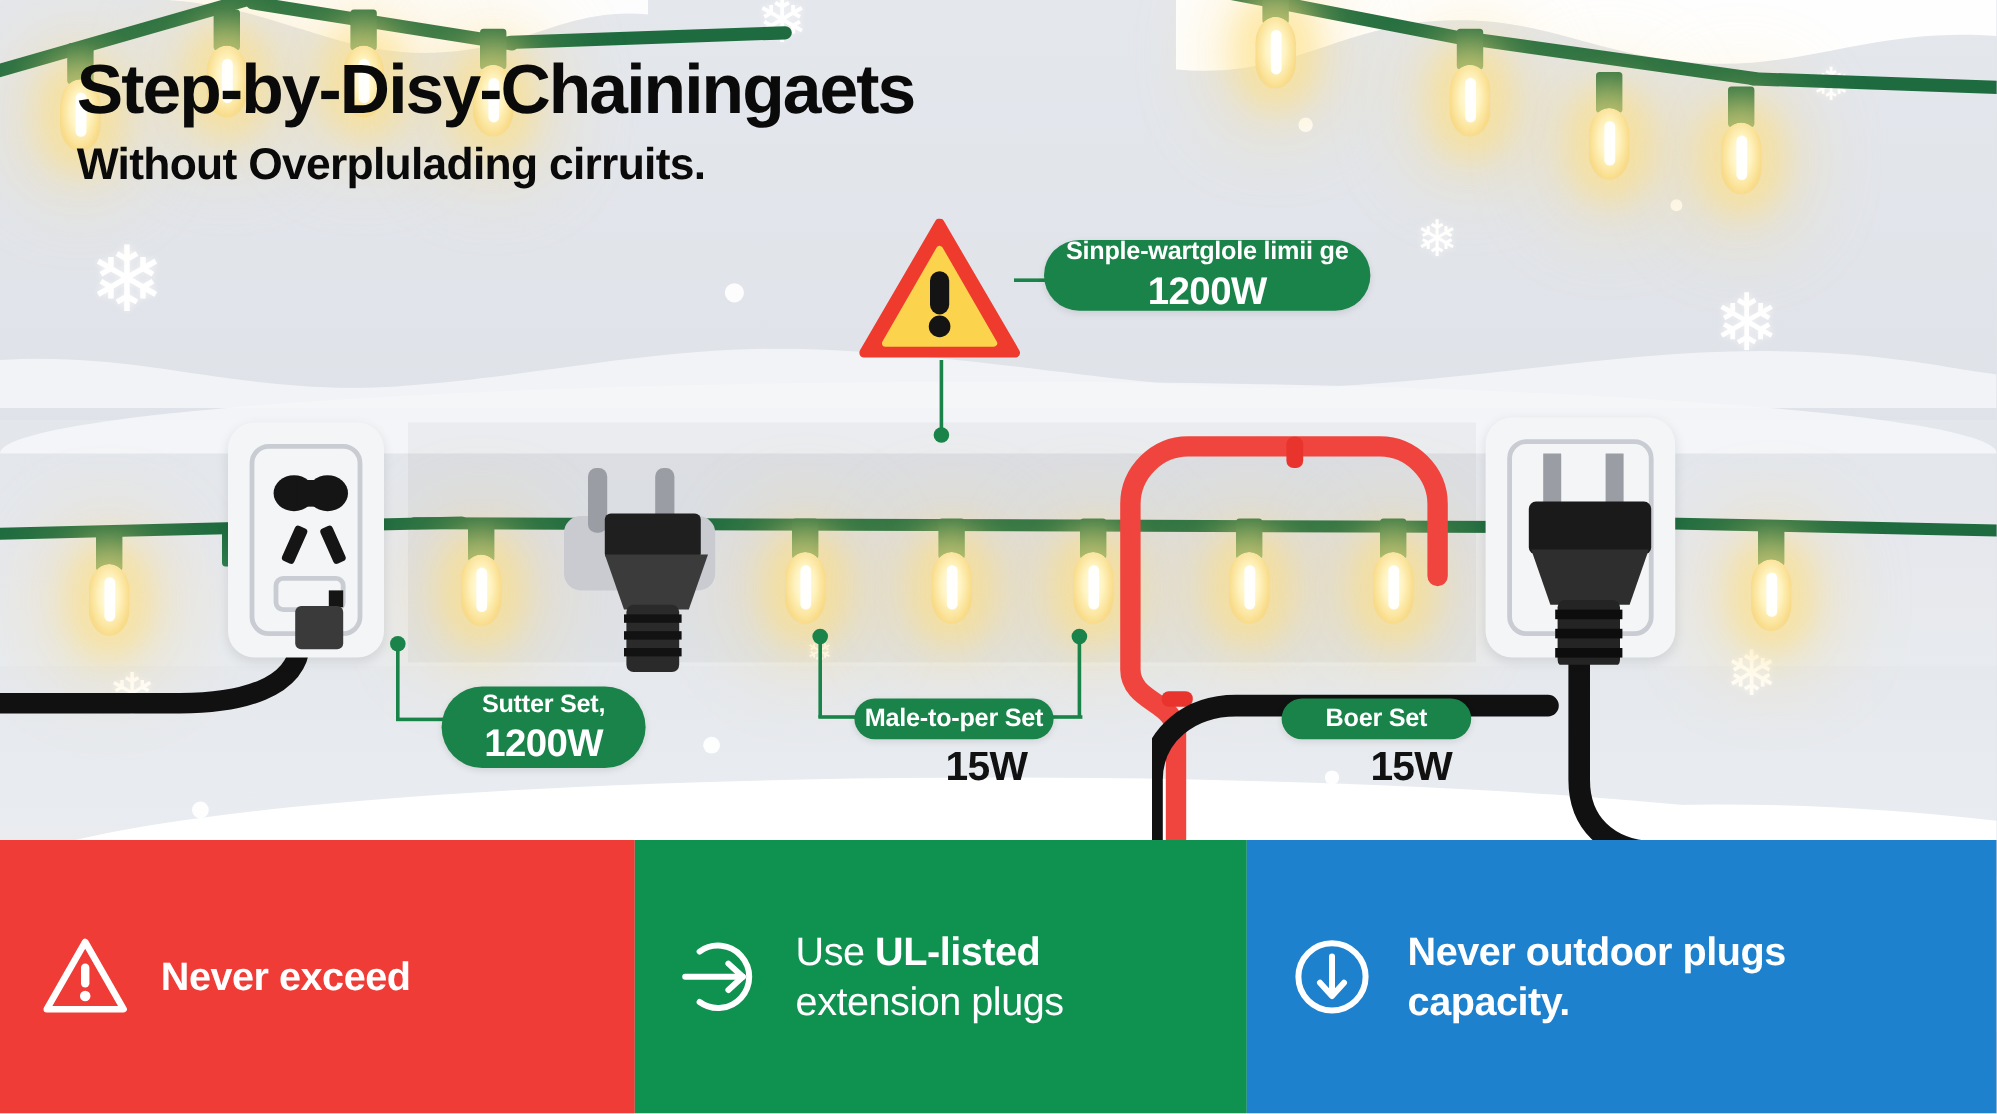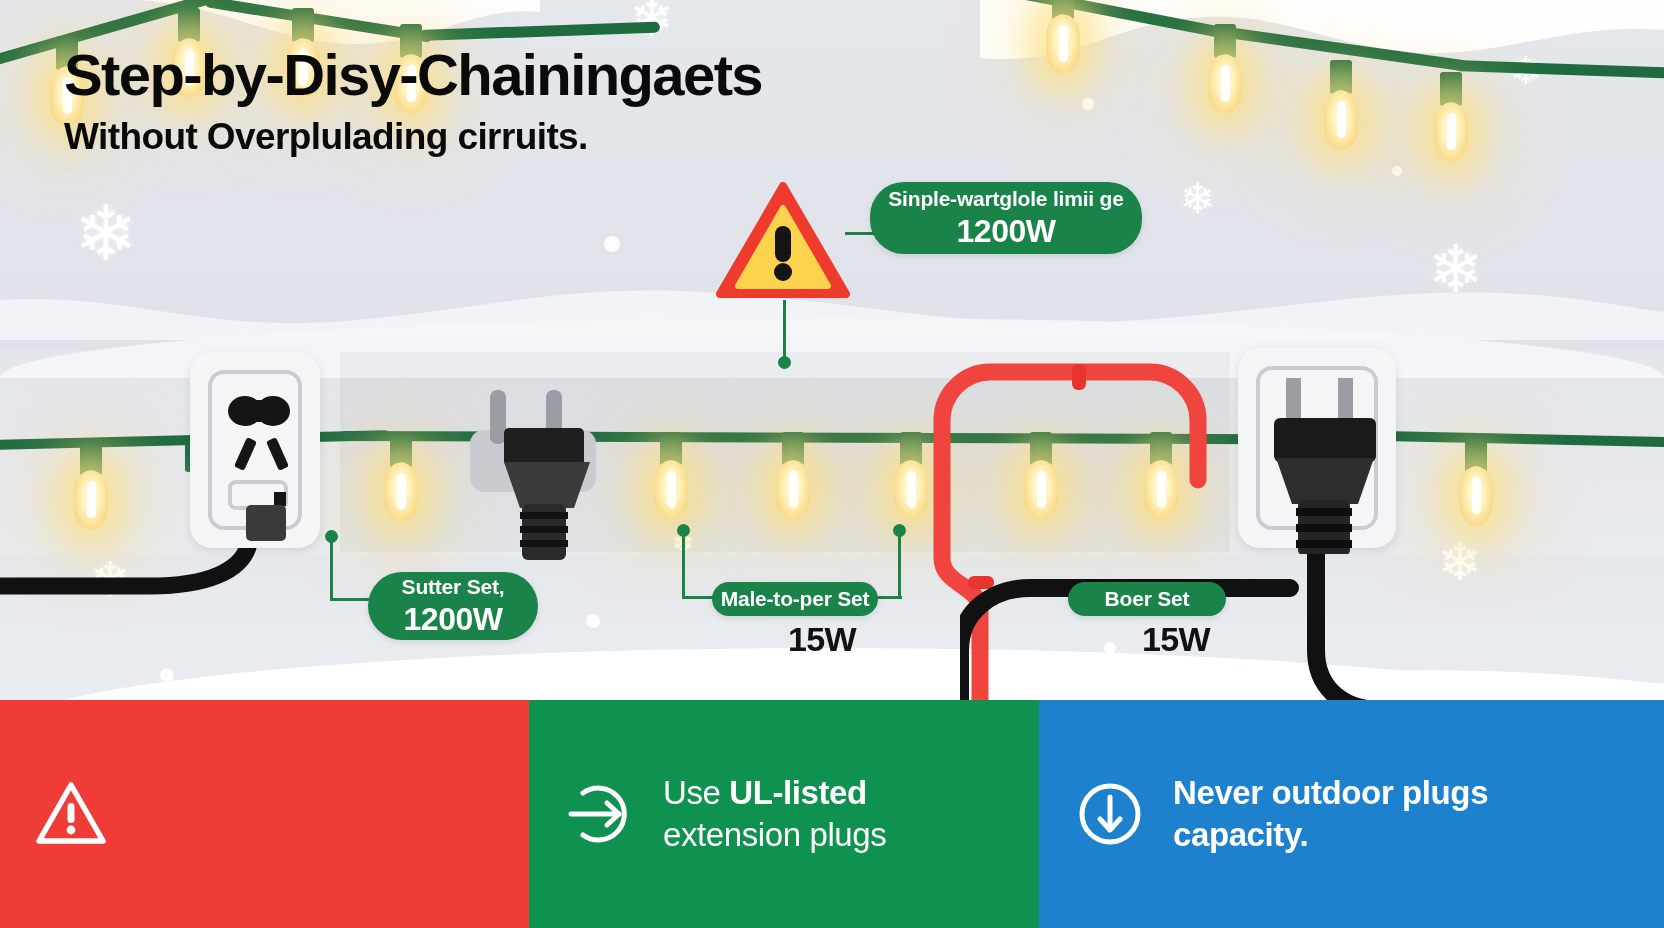--- a/index.html
+++ b/index.html
@@ -305,21 +305,21 @@
       <path d="M67,26 L112,104 L22,104 Z" fill="#fcd34d" stroke="#fcd34d" stroke-width="6" stroke-linejoin="round"></path>
       <rect x="59" y="44" width="16" height="36" rx="8" fill="#141414"></rect>
       <circle cx="67" cy="90" r="9" fill="#141414"></circle>
     </svg>
   </div>
 
   <div class="leader" style="left:845px;top:232px;width:60px;height:3px"></div>
   <div class="leader" style="left:783px;top:300px;width:3px;height:62px"></div>
   <div class="leader-node" style="left:778px;top:356px"></div>
 
-  <div class="callout soft" style="left:870px;top:182px;width:272px;height:72px">
+  <div class="callout soft" style="left:870px;top:200px;width:272px;height:59px">
     <div class="c-label">Sinple-wartglole limii ge</div>
     <div class="c-value">1200W</div>
   </div>
 
   <div class="leader" style="left:330px;top:536px;width:3px;height:64px"></div>
   <div class="leader" style="left:330px;top:598px;width:52px;height:3px"></div>
   <div class="leader-node" style="left:325px;top:530px"></div>
 
   <div class="callout soft" style="left:368px;top:572px;width:170px;height:68px">
     <div class="c-label">Sutter Set,</div>
@@ -346,20 +346,21 @@
 
     <div class="tip tip-red">
       <div class="tip-icon">
         <svg width="74" height="74" viewBox="0 0 74 74">
           <path d="M37,8 L69,64 L5,64 Z" fill="none" stroke="#ffffff" stroke-width="5.5" stroke-linejoin="round"></path>
           <rect x="33.5" y="26" width="7" height="20" rx="3.5" fill="#ffffff"></rect>
           <circle cx="37" cy="53" r="4.4" fill="#ffffff"></circle>
         </svg>
       </div>
       <div class="tip-text">
+        <div>Never exceed</div>
       </div>
     </div>
 
     <div class="tip tip-green">
       <div class="tip-icon">
         <svg width="74" height="74" viewBox="0 0 74 74">
           <path d="M20,16 A26,26 0 1 1 20,58" fill="none" stroke="#ffffff" stroke-width="5" stroke-linecap="round"></path>
           <line x1="8" y1="37" x2="56" y2="37" stroke="#ffffff" stroke-width="5" stroke-linecap="round"></line>
           <polyline points="44,26 56,37 44,48" fill="none" stroke="#ffffff" stroke-width="5" stroke-linecap="round" stroke-linejoin="round"></polyline>
         </svg>

